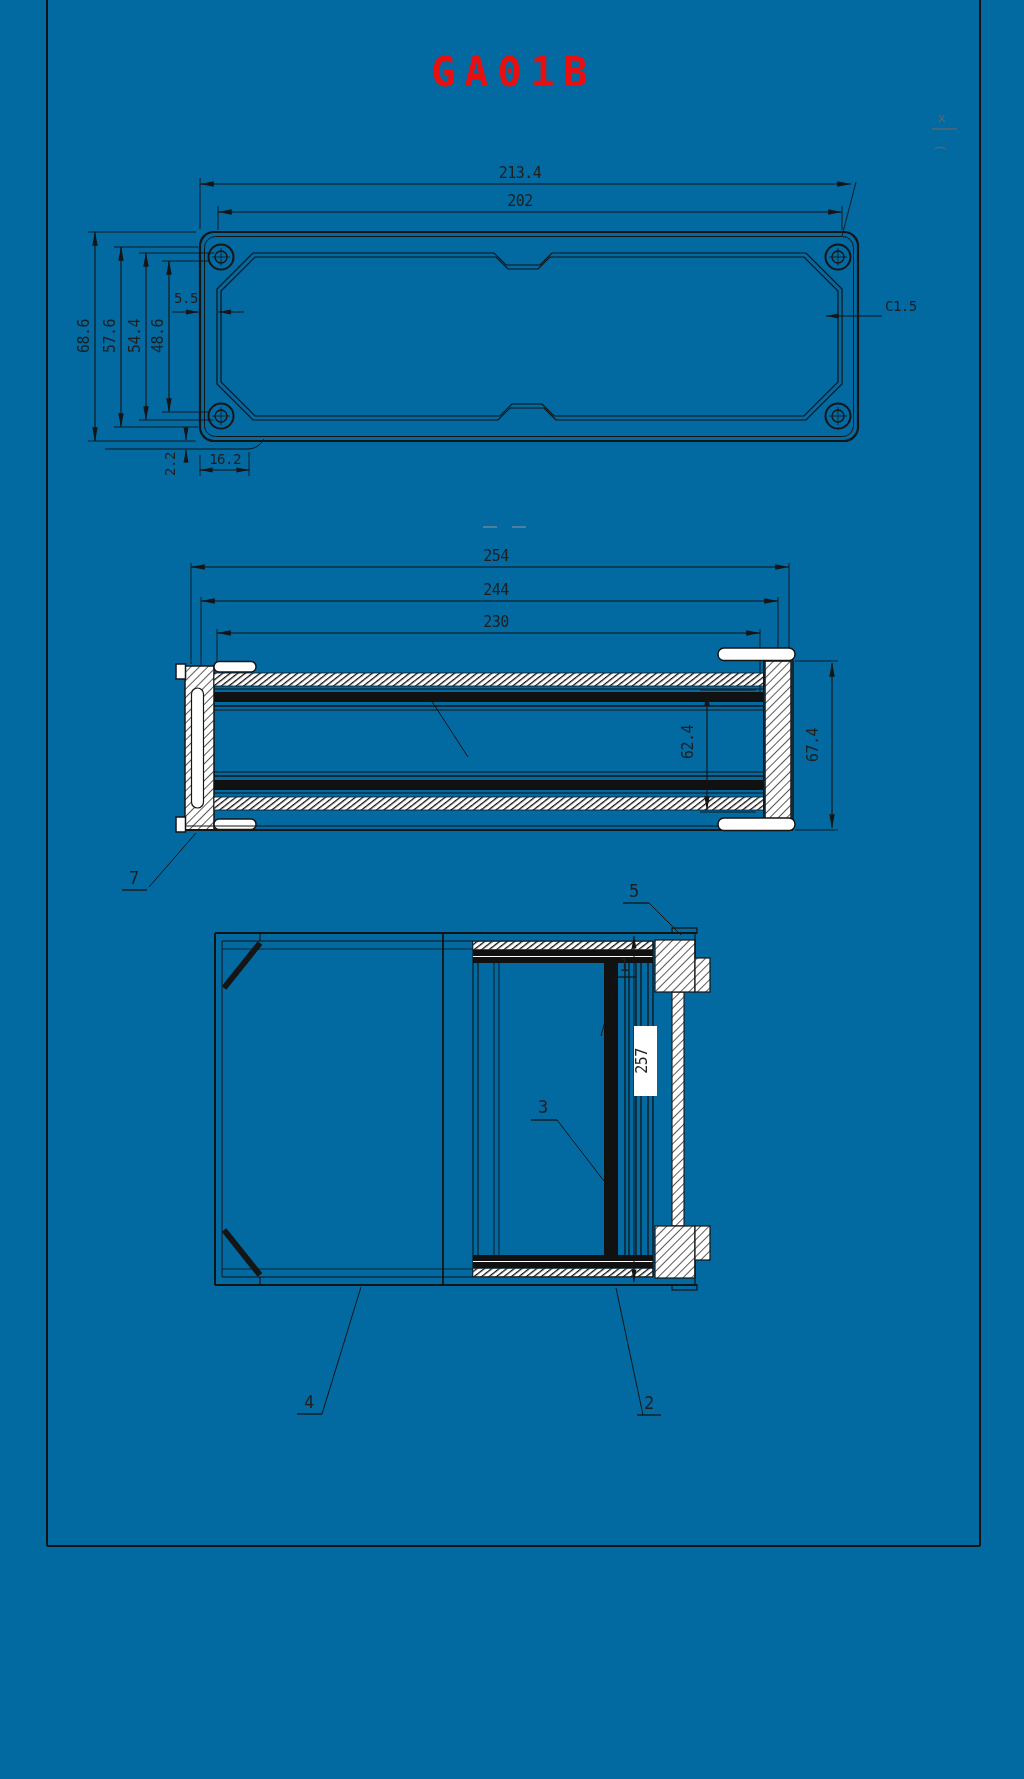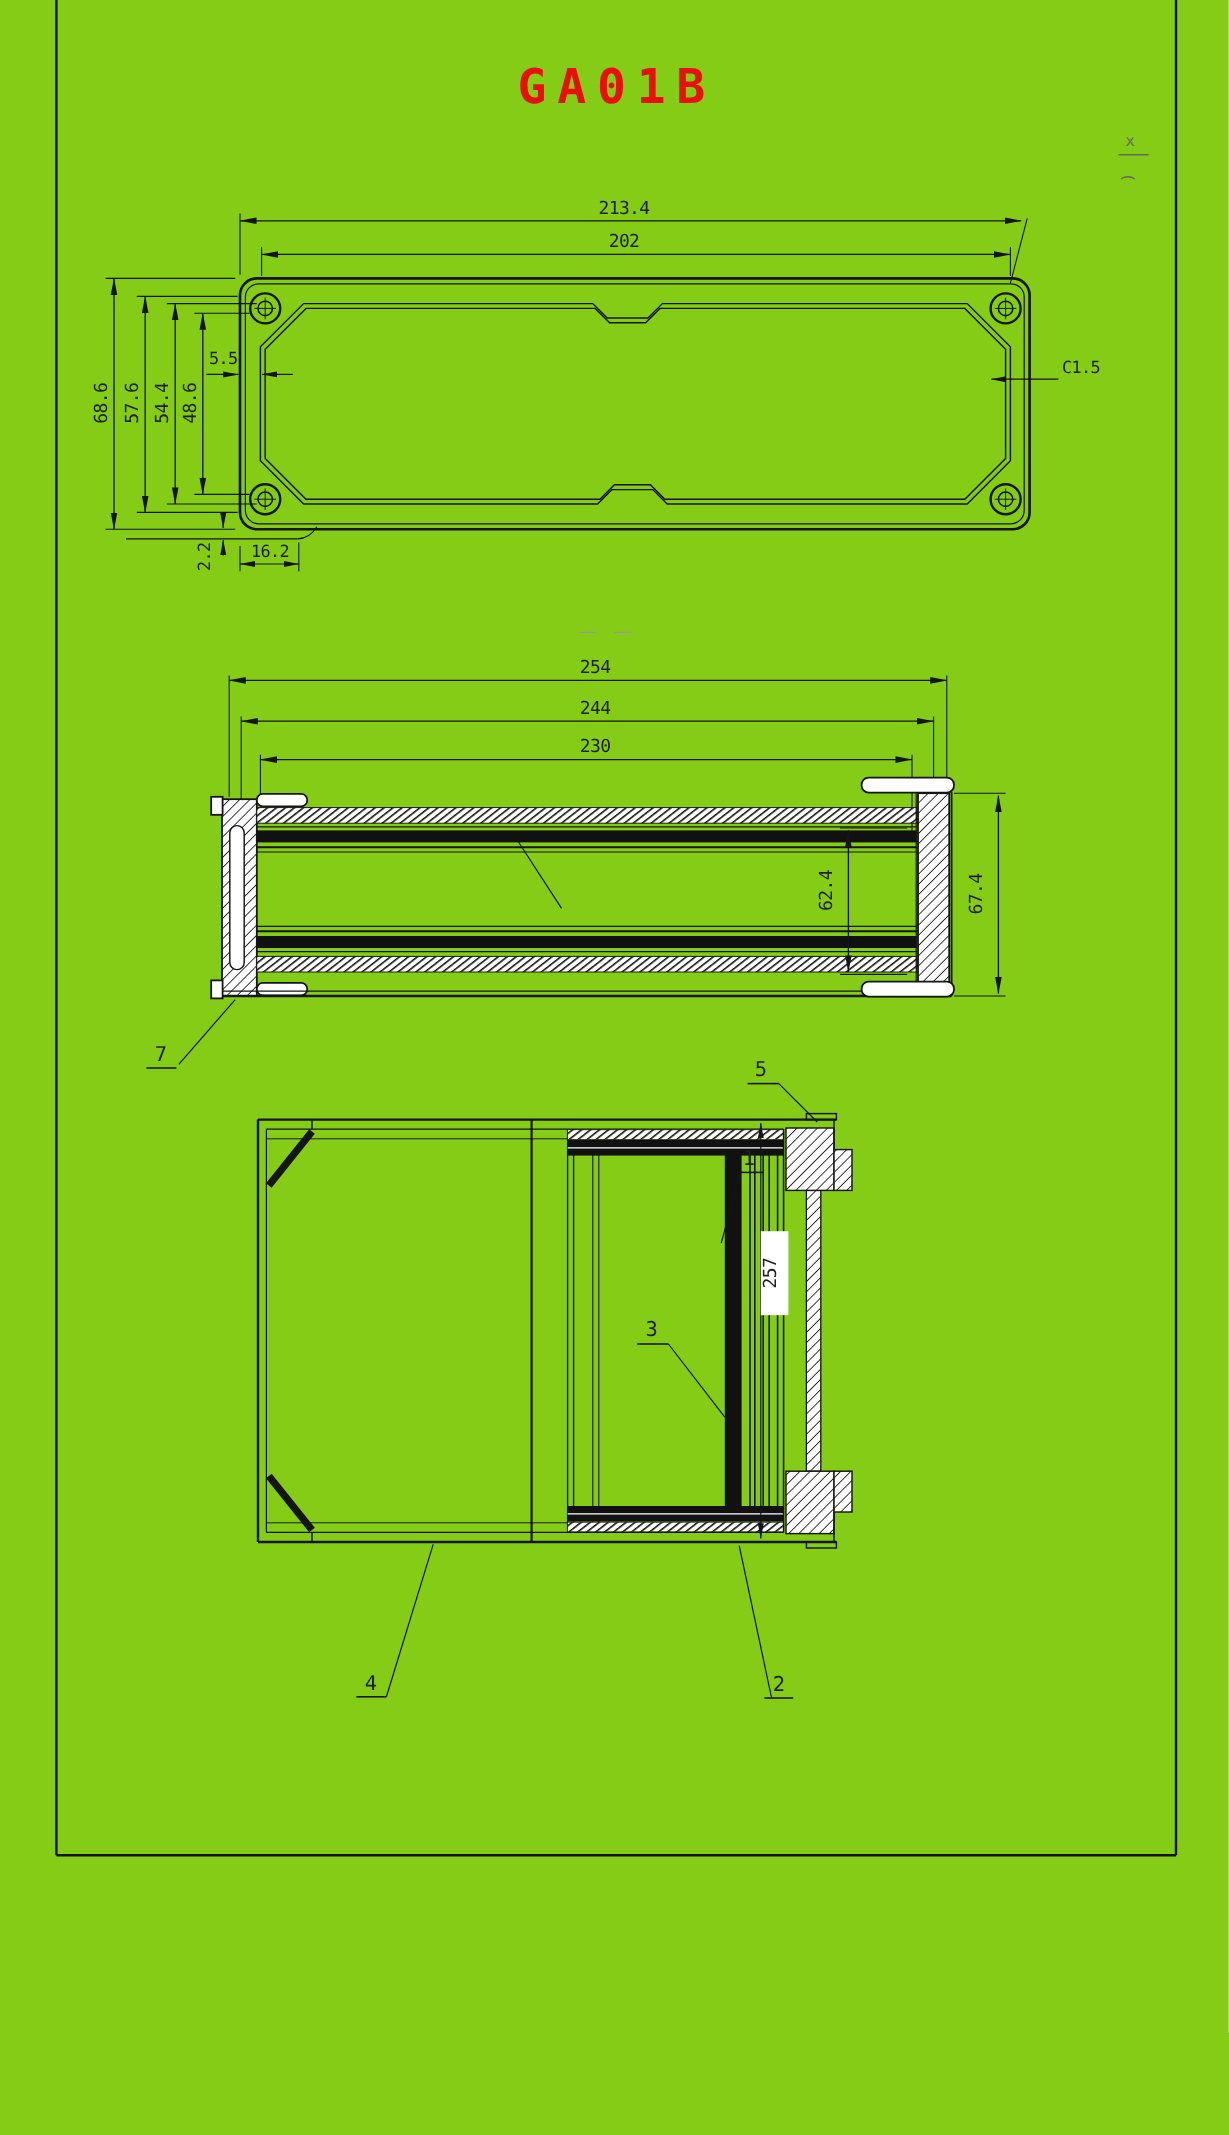--- a/index.html
+++ b/index.html
@@ -1,16 +1,16 @@
 <!DOCTYPE html>
 <html><head>
 <meta charset="utf-8">
 <style>
   html,body{margin:0;padding:0;background:#ffffff;}
-  .sheet{position:relative;width:1024px;height:1779px;background:#84cc16;overflow:hidden;text-align:center;}
+  .sheet{position:relative;width:1024px;height:1779px;background:#0369a1;overflow:hidden;text-align:center;}
   svg text{font-family:"DejaVu Sans Mono","Liberation Mono",monospace;}
   .dim{font-size:15px;fill:#1f1f1f;letter-spacing:-0.5px;}
   .dimsm{font-size:14px;fill:#1f1f1f;letter-spacing:-0.5px;}
   .callout{font-size:17px;fill:#1f1f1f;}
   .title{font-size:40px;fill:#e90f0f;letter-spacing:9px;font-weight:bold;}
   .mark{font-size:13px;fill:#666;}
   line,path,rect,circle,polyline{vector-effect:none;}
 </style>
 </head>
 <body>

